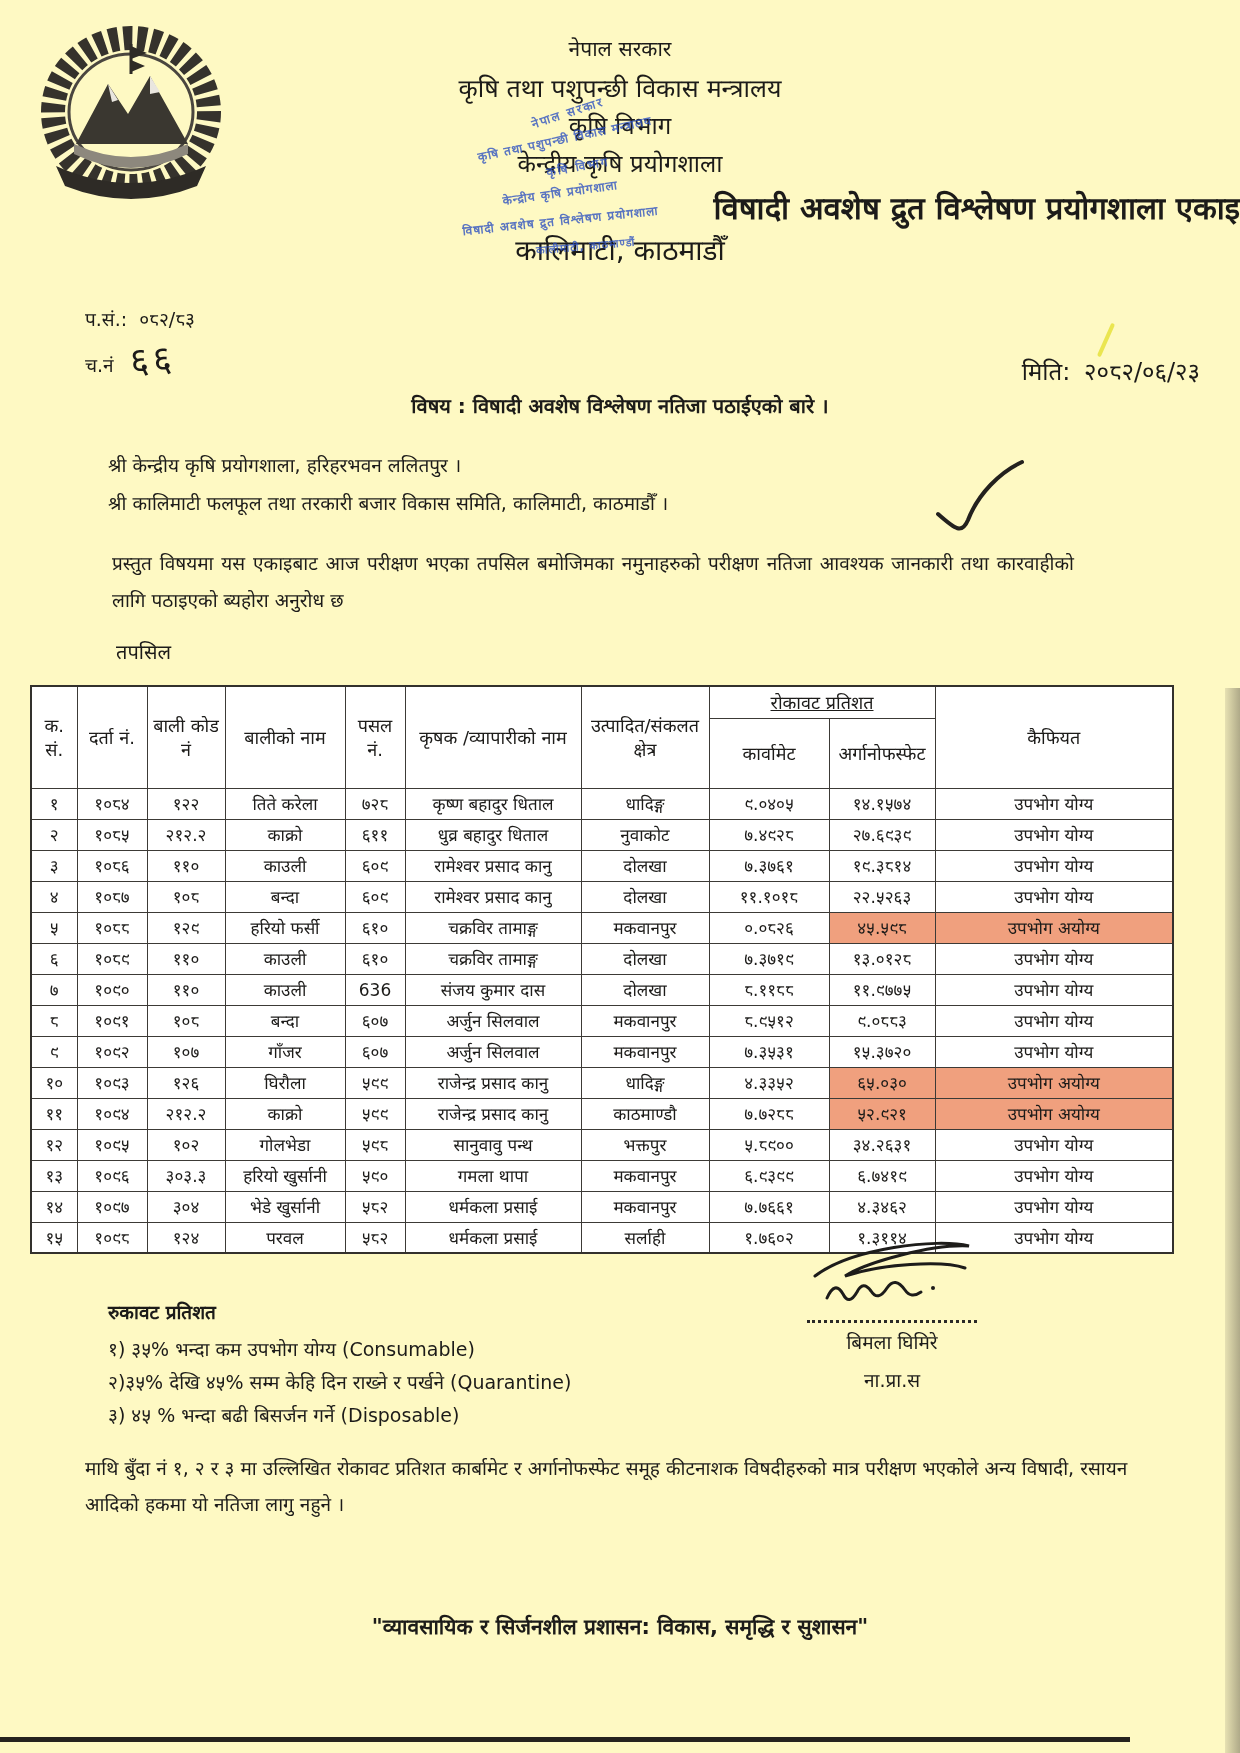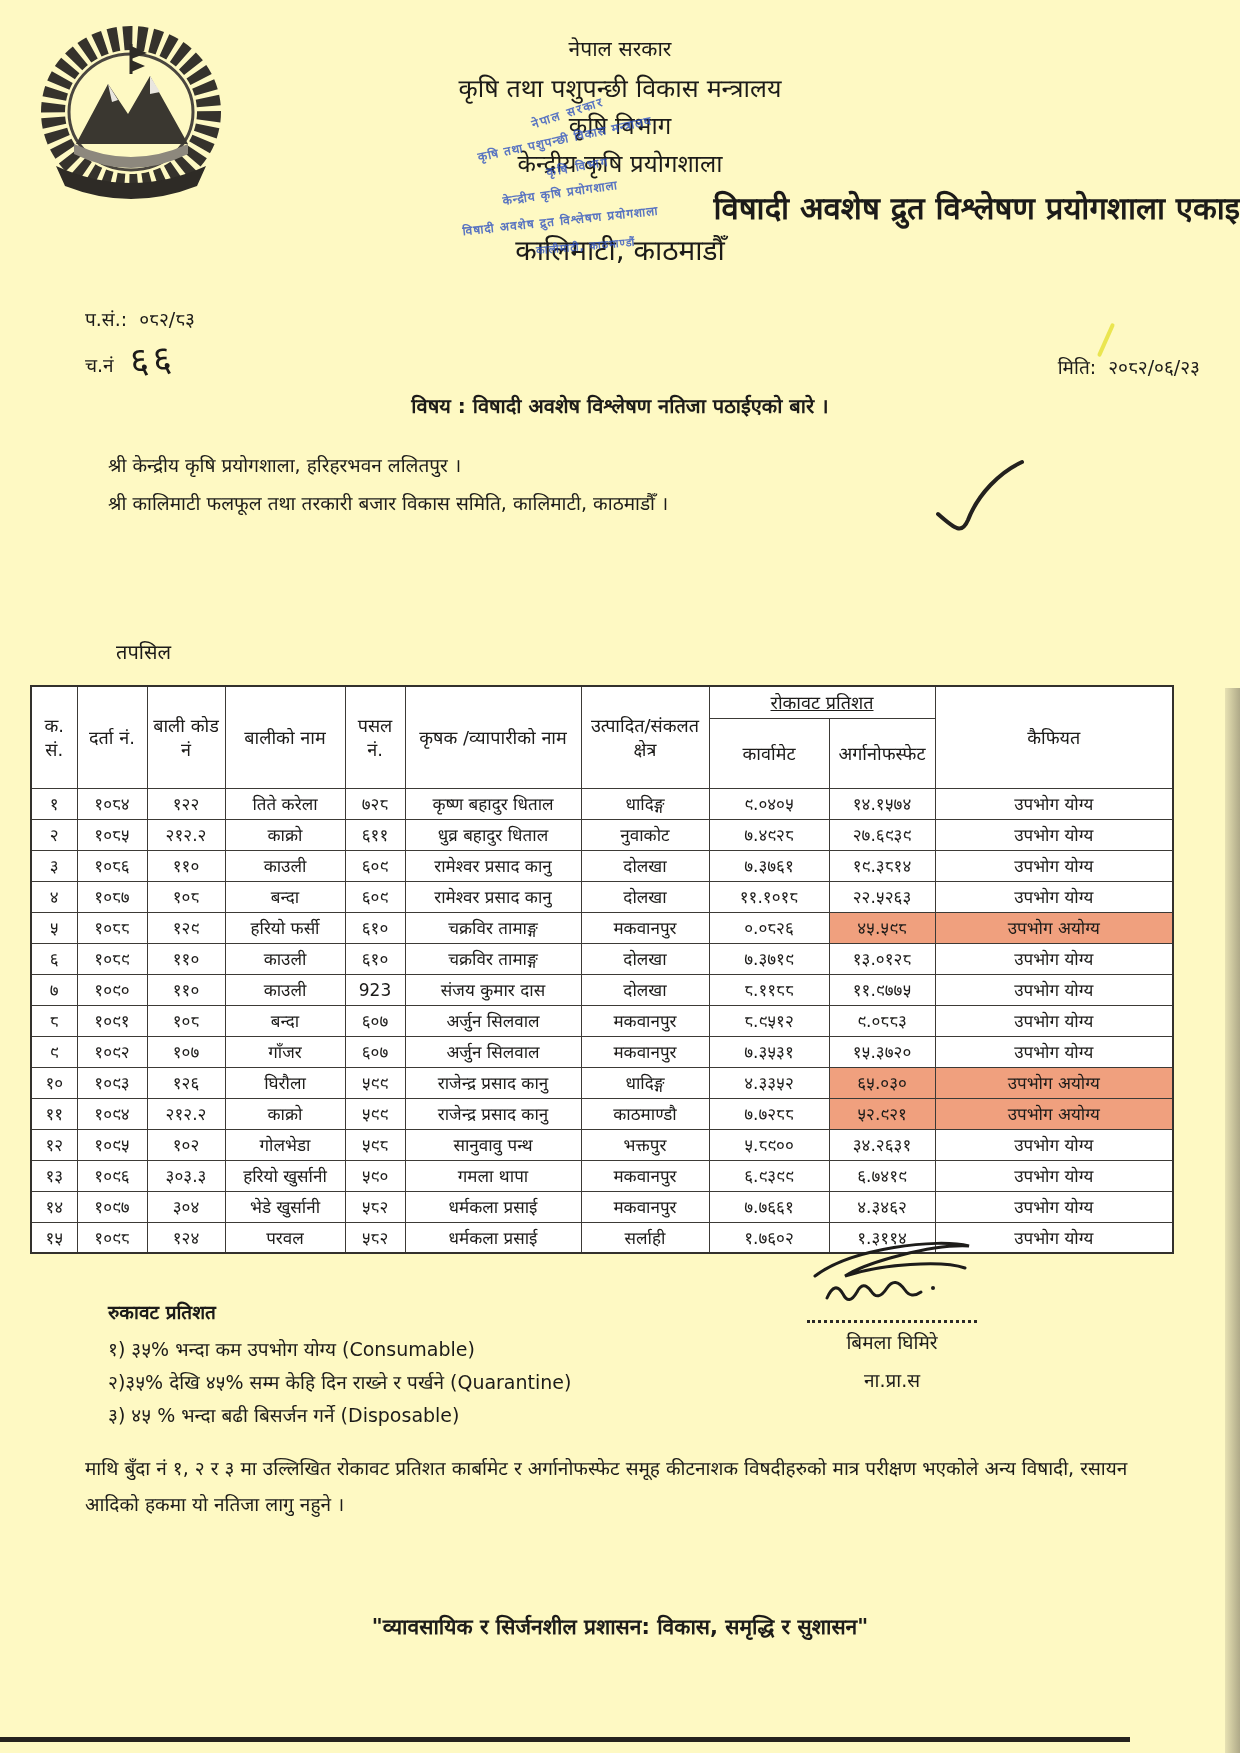--- a/index.html
+++ b/index.html
@@ -24,21 +24,21 @@
   .stamp span { position:absolute; white-space:nowrap; display:block; }
   .st0 { left:60px;  top:8px;   font-size:12px; transform:rotate(-18deg); letter-spacing:2px; }
   .st1 { left:6px;   top:34px;  font-size:12px; transform:rotate(-12deg); letter-spacing:1px; }
   .st2 { left:76px;  top:62px;  font-size:12px; transform:rotate(-10deg); letter-spacing:2px; }
   .st3 { left:32px;  top:88px;  font-size:12px; transform:rotate(-8deg);  letter-spacing:1px; }
   .st4 { left:-8px;  top:116px; font-size:12px; transform:rotate(-6deg);  letter-spacing:1px; }
   .st5 { left:66px;  top:142px; font-size:11px; transform:rotate(-5deg);  letter-spacing:1px; }
   
   .ref-line { font-size:19px; }
   .handwrit { font-size:36px; font-weight:500; display:inline-block; transform:rotate(-4deg); letter-spacing:4px; margin-left:10px; }
-  .date-line { font-size:19px; }
+  .date-line { font-size:24px; }
   .yellow-slash { width:4px; height:36px; background:#e6e23c; opacity:.85; transform:rotate(24deg); border-radius:2px; }
   .subject { left:0; right:0; text-align:center; font-size:20px; font-weight:600; }
   .addr { font-size:19px; }
   .bodypar { font-size:19px; line-height:37px; text-align:justify; }
   .tapasil { font-size:20px; }
   
   table.results { border-collapse:collapse; table-layout:fixed; width:1142px; background:#fff; }
   table.results th, table.results td {
     border:1px solid #3c3a36; text-align:center; vertical-align:middle;
     padding:2px 3px; font-size:17px; font-weight:normal; overflow:hidden;
@@ -117,20 +117,21 @@
   <div class="abs subject" style="top:392px;">विषय : विषादी अवशेष विश्लेषण नतिजा पठाईएको बारे ।</div>
 
   <div class="abs addr" style="left:108px; top:452px;">श्री केन्द्रीय कृषि प्रयोगशाला, हरिहरभवन ललितपुर ।</div>
   <div class="abs addr" style="left:108px; top:490px;">श्री कालिमाटी फलफूल तथा तरकारी बजार विकास समिति, कालिमाटी, काठमाडौँ ।</div>
   <div class="abs" style="left:930px; top:458px;">
     <svg width="100" height="88" viewBox="0 0 100 88">
       <path d="M8 56 C26 72 32 76 38 62 C48 36 70 14 92 4" fill="none" stroke="#23211e" stroke-width="4" stroke-linecap="round"></path>
     </svg>
   </div>
 
+  <div class="abs bodypar" style="left:112px; top:545px; width:962px;">प्रस्तुत विषयमा यस एकाइबाट आज परीक्षण भएका तपसिल बमोजिमका नमुनाहरुको परीक्षण नतिजा आवश्यक जानकारी तथा कारवाहीको लागि पठाइएको ब्यहोरा अनुरोध छ</div>
 
   <div class="abs tapasil" style="left:116px; top:638px;">तपसिल</div>
 
   <div class="abs" style="left:30px; top:685px;">
     <table class="results">
       <colgroup>
         <col style="width:46px">
           <col style="width:70px">
           <col style="width:78px">
           <col style="width:120px">
@@ -229,21 +230,21 @@
             <td>दोलखा</td>
             <td>७.३७१९</td>
             <td>१३.०१२८</td>
             <td>उपभोग योग्य</td>
           </tr>
           <tr>
             <td>७</td>
             <td>१०९०</td>
             <td>११०</td>
             <td>काउली</td>
-            <td>923</td>
+            <td>636</td>
             <td>संजय कुमार दास</td>
             <td>दोलखा</td>
             <td>८.११८८</td>
             <td>११.९७७५</td>
             <td>उपभोग योग्य</td>
           </tr>
           <tr>
             <td>८</td>
             <td>१०९१</td>
             <td>१०८</td>

